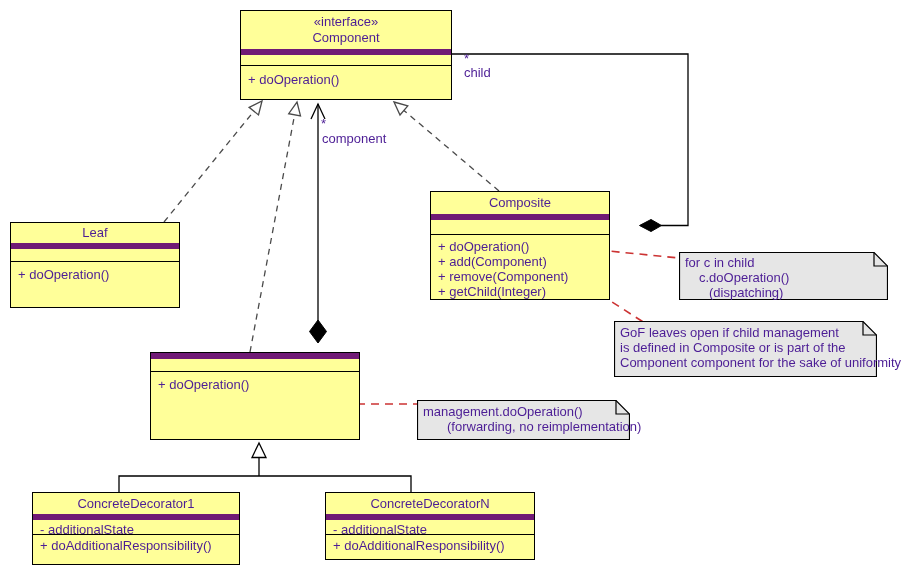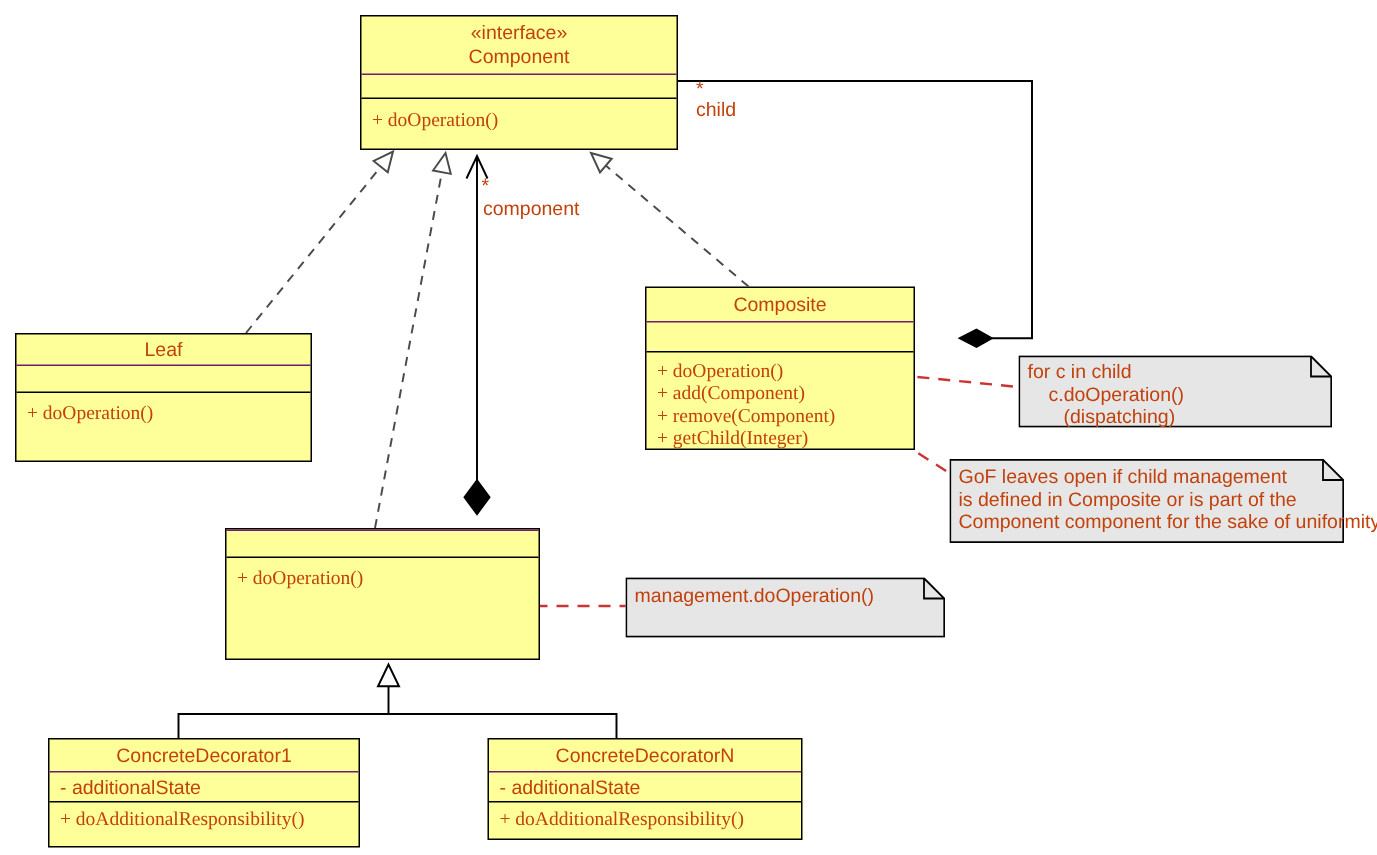--- a/index.html
+++ b/index.html
@@ -1,40 +1,40 @@
 <!DOCTYPE html>
 <html style="--class-fill: #FFFF99; --note-fill: #E6E6E6; --note-link: #CC3333; --dash-line: #4a4a4a;"><head>
 <meta charset="utf-8">
 <style>
   html,body{margin:0;padding:0;background:#fff;}
   #canvas{
     position:relative;width:918px;height:570px;background:#ffffff;overflow:hidden;
-    font-family:"Liberation Sans", sans-serif;font-size:13px;color:#c2410c;
+    font-family:"Liberation Sans", sans-serif;font-size:13px;color:#4c1d95;
   }
   
   svg.connectors{position:absolute;left:0;top:0;pointer-events:none;}
   .solid{stroke:#000;stroke-width:1.3;fill:none;}
   .filled{fill:#000;stroke:#000;stroke-width:1;}
   .hollow{fill:#fff;stroke:#000;stroke-width:1.3;}
   .hollow-d{fill:#fff;stroke:var(--dash-line,#4a4a4a);stroke-width:1.3;}
   .dashed{stroke:var(--dash-line,#4a4a4a);stroke-width:1.3;stroke-dasharray:6 5;fill:none;}
   .redlink{stroke:var(--note-link,#CC3333);stroke-width:1.6;stroke-dasharray:8 6;fill:none;}
   
   .uml-class{
     position:absolute;background:var(--class-fill,#FFFF99);
     border:1px solid #000;box-sizing:border-box;
     display:flex;flex-direction:column;
   }
   .cls-header{display:flex;flex-direction:column;justify-content:center;align-items:center;
     text-align:center;line-height:16px;flex:0 0 auto;}
-  .cls-attrs{border-top:1px solid #701a75;box-sizing:border-box;padding:2px 0 0 7px;flex:0 0 auto;}
-  .cls-methods{border-top:1px solid #000;box-sizing:border-box;padding:4px 0 12px 7px;flex:1 1 auto;font-family:Liberation Serif, serif;}
+  .cls-attrs{border-top:6px solid #701a75;box-sizing:border-box;padding:2px 0 0 7px;flex:0 0 auto;}
+  .cls-methods{border-top:1px solid #000;box-sizing:border-box;padding:4px 0 12px 7px;flex:1 1 auto;}
   .member{line-height:15px;white-space:nowrap;}
   
-  .note{position:absolute;}
+  .note{position:absolute;margin-top:15px;}
   .note svg{position:absolute;left:0;top:0;}
   .note-body{fill:var(--note-fill,#E6E6E6);stroke:#000;stroke-width:1.2;}
   .note-fold{fill:none;stroke:#000;stroke-width:1.2;}
   .note-text{position:relative;padding:4px 6px 0 6px;line-height:15px;}
   .nline{white-space:nowrap;}
   .ind1{margin-left:14px;}
   .ind2{margin-left:24px;}
   
   .edge-label{position:absolute;line-height:14px;white-space:nowrap;}
 </style>
@@ -92,21 +92,21 @@
     <div class="cls-header" style="height:38px">
       <div>«interface»</div>
       <div>Component</div>
     </div>
     <div class="cls-attrs" style="height:16px"></div>
     <div class="cls-methods" style="padding-top:6px">
       <div class="member">+ doOperation()</div>
     </div>
   </div>
 
-  <div class="uml-class" style="left:10px;top:222px;width:198px;height:86px">
+  <div class="uml-class" style="left:10px;top:222px;width:170px;height:86px">
     <div class="cls-header" style="height:20px">
       <div>Leaf</div>
     </div>
     <div class="cls-attrs" style="height:18px"></div>
     <div class="cls-methods" style="padding-top:5px">
       <div class="member">+ doOperation()</div>
     </div>
   </div>
 
   <div class="uml-class" style="left:430px;top:191px;width:180px;height:109px">
@@ -158,39 +158,40 @@
       <path class="note-body" d="M0.5,0.5 H195 L208.5,14 V47.5 H0.5 Z"></path>
       <path class="note-fold" d="M195,0.5 V14 H208.5"></path>
     </svg>
     <div class="note-text" style="padding-top:3px">
       <div class="nline">for c in child</div>
       <div class="nline ind1">c.doOperation()</div>
       <div class="nline ind2">(dispatching)</div>
     </div>
   </div>
 
-  <div class="note" style="left:633px;top:306px;width:263px;height:72px">
+  <div class="note" style="left:614px;top:306px;width:263px;height:72px">
     <svg width="263" height="56">
       <path class="note-body" d="M0.5,0.5 H249 L262.5,14 V55.5 H0.5 Z"></path>
       <path class="note-fold" d="M249,0.5 V14 H262.5"></path>
     </svg>
     <div class="note-text">
       <div class="nline">GoF leaves open if child management</div>
       <div class="nline">is defined in Composite or is part of the</div>
       <div class="nline">Component component for the sake of uniformity</div>
     </div>
   </div>
 
   <div class="note" style="left:417px;top:385px;width:213px;height:40px">
     <svg width="213" height="40">
       <path class="note-body" d="M0.5,0.5 H199 L212.5,14 V39.5 H0.5 Z"></path>
       <path class="note-fold" d="M199,0.5 V14 H212.5"></path>
     </svg>
     <div class="note-text">
       <div class="nline">management.doOperation()</div>
+      <div class="nline ind2">(forwarding, no reimplementation)</div>
     </div>
   </div>
 
   <div class="edge-label" style="left:464px;top:52px">*</div>
   <div class="edge-label" style="left:464px;top:66px">child</div>
   <div class="edge-label" style="left:321px;top:117px">*</div>
   <div class="edge-label" style="left:322px;top:132px">component</div>
 
 </div>
 

